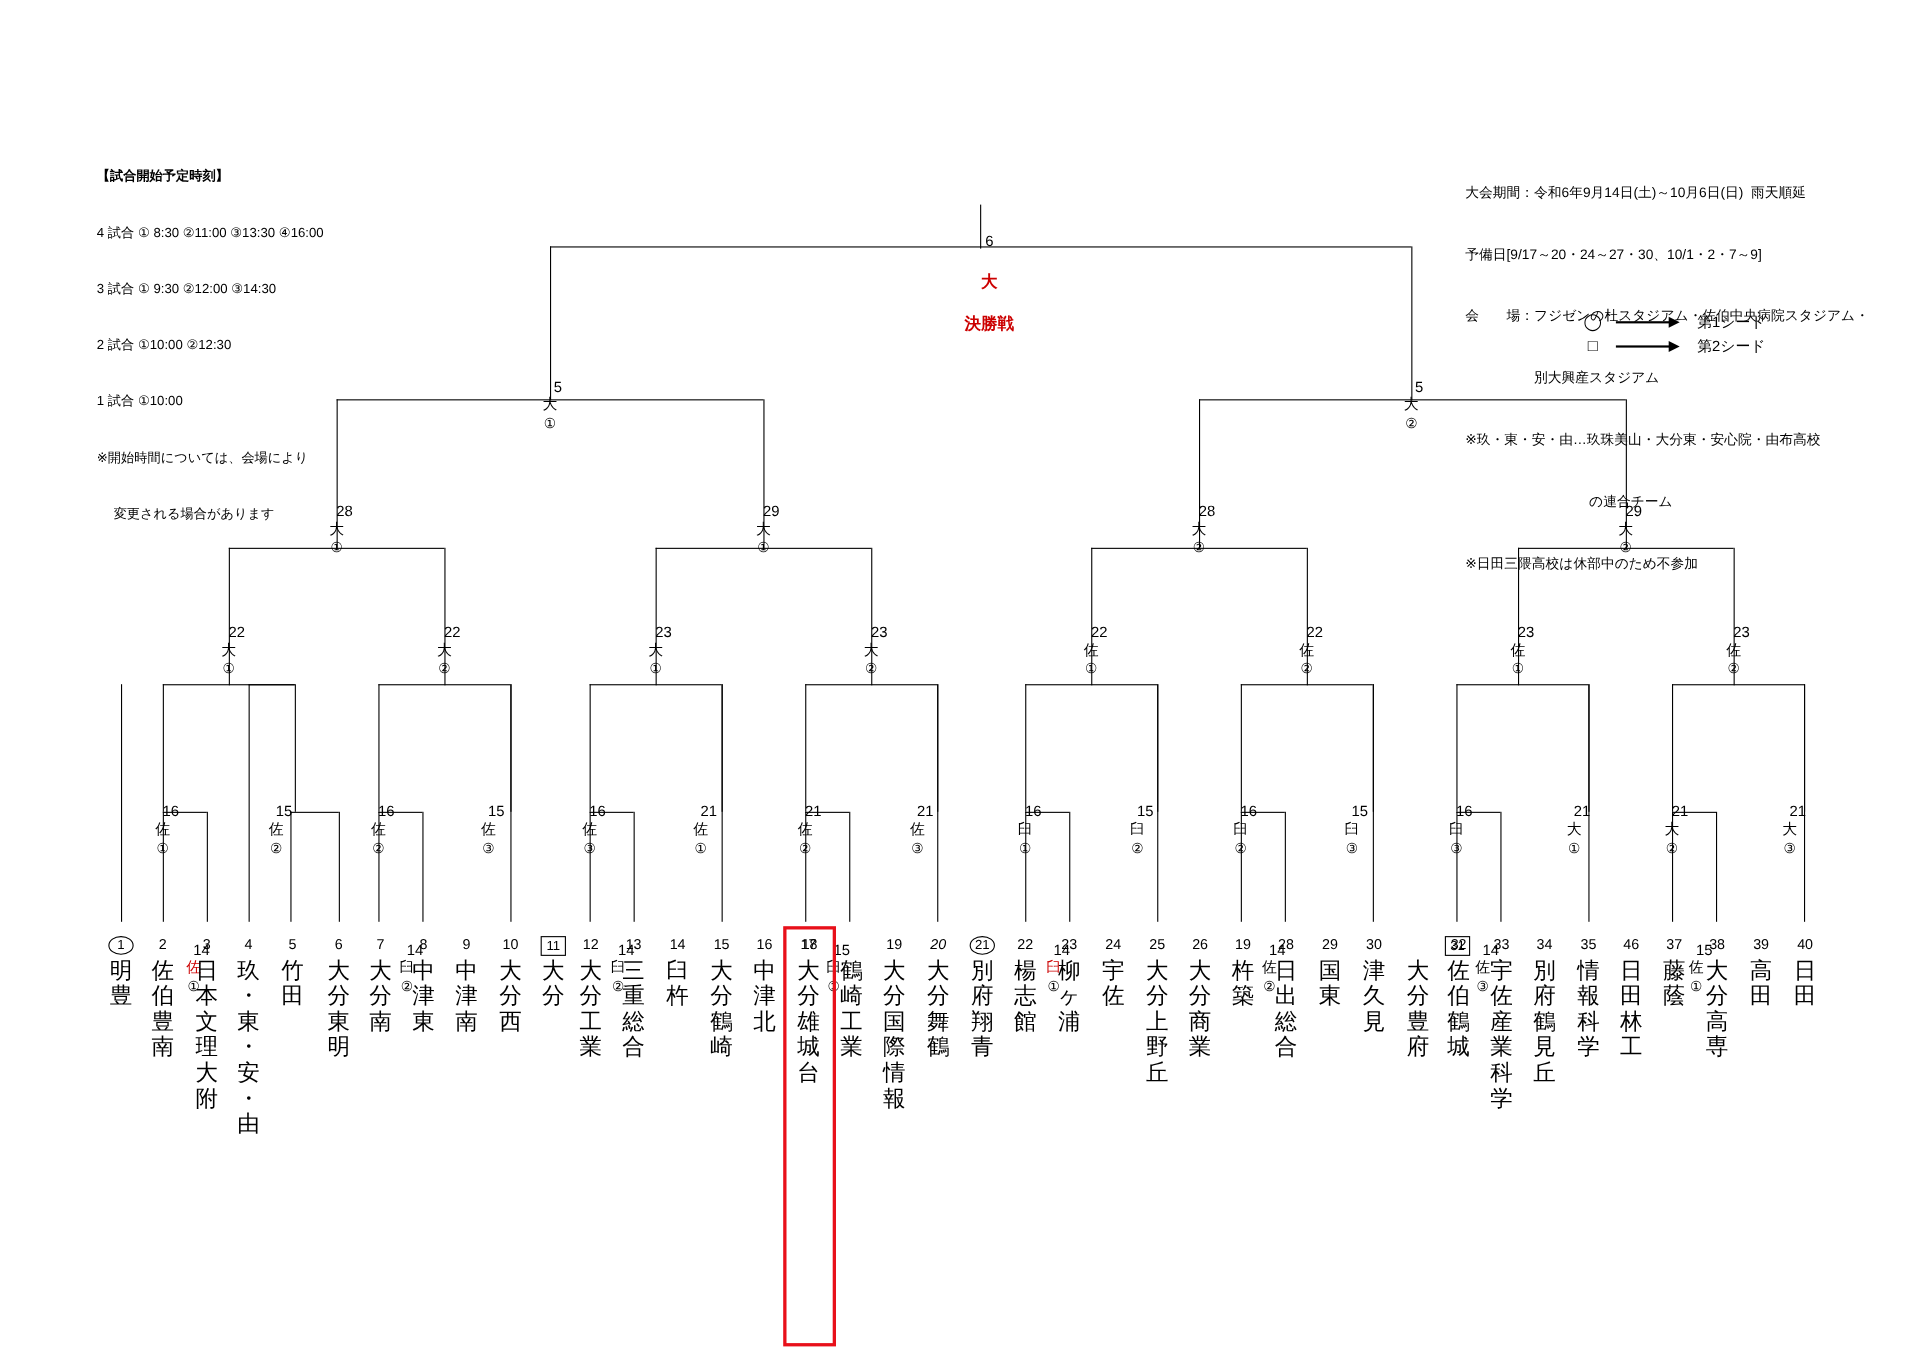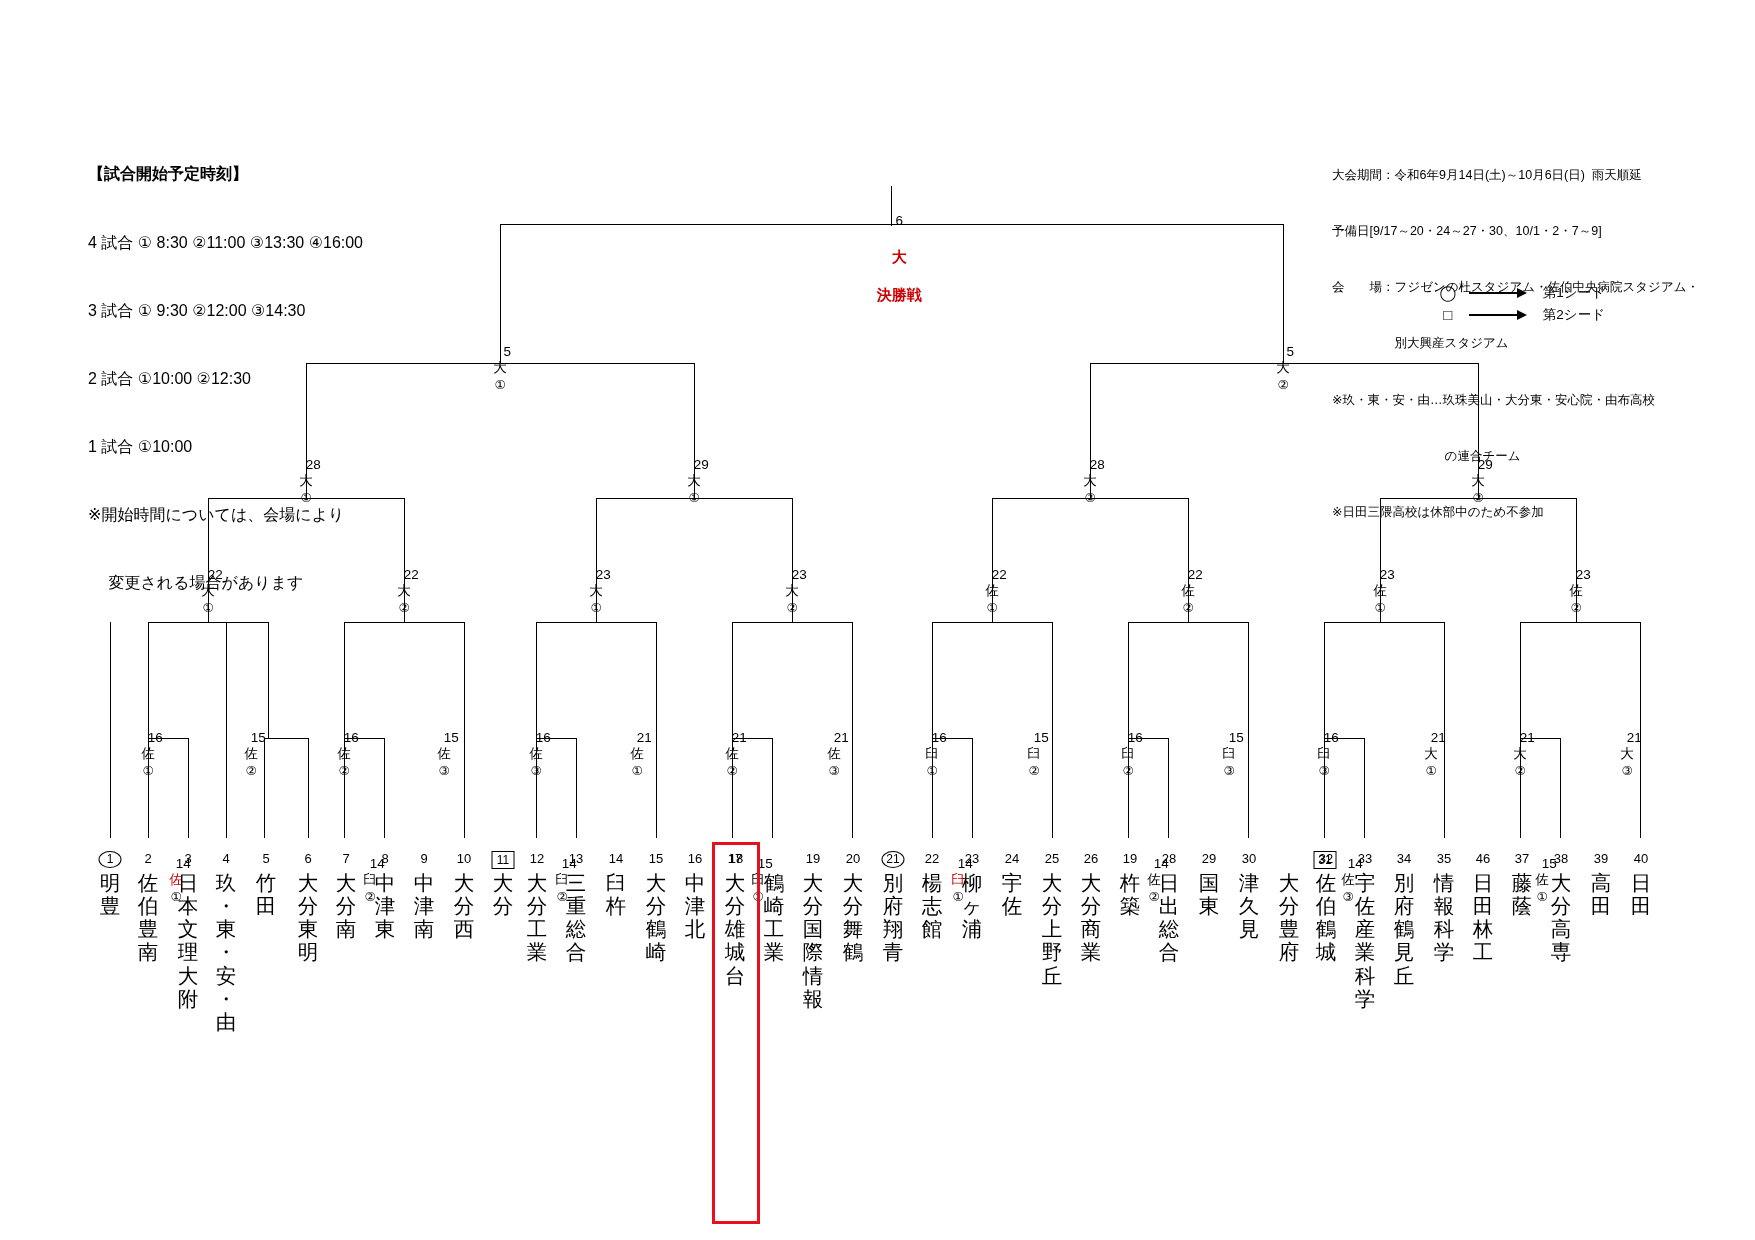--- a/index.html
+++ b/index.html
@@ -19,21 +19,21 @@
     text-align:center;
     font-size:26px;
     font-weight:bold;
     letter-spacing:1px;
   }
   .title u{text-decoration:underline;}
 
   .legend-left{
     position:absolute;
     left:88px;top:118px;
-    font-size:16px;
+    font-size:12px;
     line-height:1.42;
     white-space:pre;
   }
   .legend-left .hdr{font-weight:bold;}
 
   .legend-right{
     position:absolute;
     right:56px;top:128px;
     font-size:12.5px;
     line-height:1.5;
@@ -425,21 +425,21 @@
   <div class="tnum" style="left:464px;"><span>10</span></div>
   <div class="tnum square" style="left:503px;"><span>11</span></div>
   <div class="tnum" style="left:537px;"><span>12</span></div>
   <div class="tnum" style="left:576px;"><span>13</span></div>
   <div class="tnum" style="left:616px;"><span>14</span></div>
   <div class="tnum" style="left:656px;"><span>15</span></div>
   <div class="tnum" style="left:695px;"><span>16</span></div>
   <div class="tnum" style="left:735px;"><span>17</span></div>
   <div class="tnum" style="left:736px;"><span>18</span></div>
   <div class="tnum" style="left:813px;"><span>19</span></div>
-  <div class="tnum" style="left:853px;"><span>20</span></div>
+  <div class="tnum" style="left:853px;font-style:italic;"><span>20</span></div>
   <div class="tnum circle" style="left:893px;"><span>21</span></div>
   <div class="tnum" style="left:932px;"><span>22</span></div>
   <div class="tnum" style="left:972px;"><span>23</span></div>
   <div class="tnum" style="left:1012px;"><span>24</span></div>
   <div class="tnum" style="left:1052px;"><span>25</span></div>
   <div class="tnum" style="left:1091px;"><span>26</span></div>
   <div class="tnum" style="left:1130px;"><span>19</span></div>
   <div class="tnum" style="left:1169px;"><span>28</span></div>
   <div class="tnum" style="left:1209px;"><span>29</span></div>
   <div class="tnum" style="left:1249px;"><span>30</span></div>

